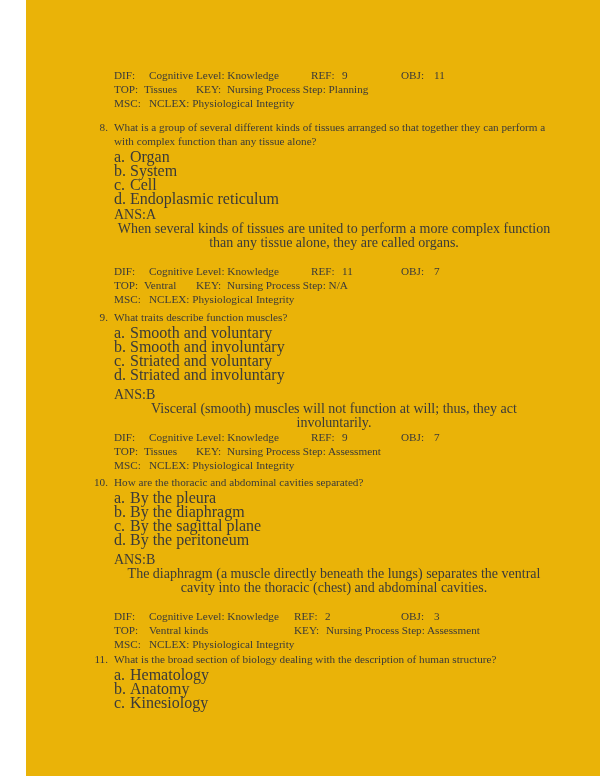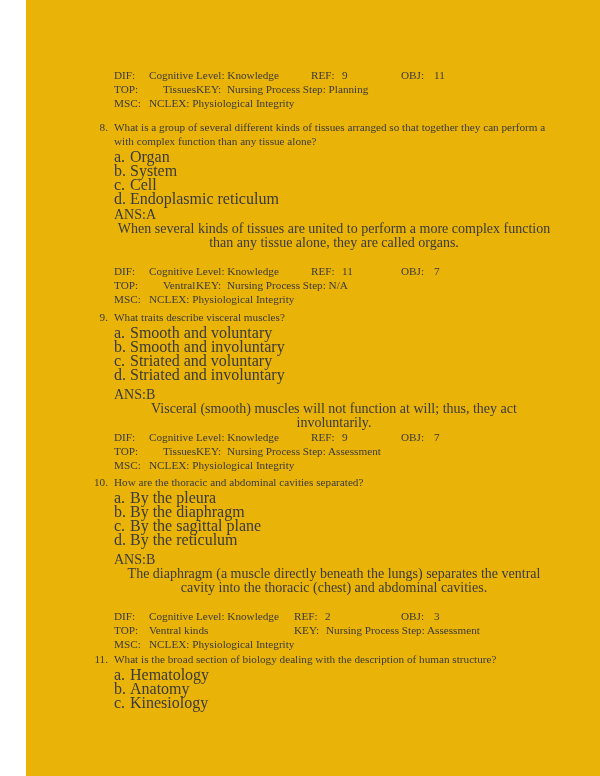--- a/index.html
+++ b/index.html
@@ -50,21 +50,21 @@
   }
   .meta .val {
     position: absolute;
   }
   .c-dif-val   { left: 35px; }
   .c-ref-lbl   { left: 197px; }
   .c-ref-val   { left: 228px; }
   .c-obj-lbl   { left: 287px; }
   .c-obj-val   { left: 320px; }
 
-  .c-top-val   { left: 49px; }
+  .c-top-val   { left: 30px; }
   .c-key-lbl   { left: 82px; }
   .c-key-val   { left: 113px; }
 
   .c-msc-val   { left: 35px; }
 
   
   .meta.alt .c-ref-lbl { left: 180px; }
   .meta.alt .c-ref-val { left: 211px; }
   .meta.alt .c-obj-lbl { left: 287px; }
   .meta.alt .c-obj-val { left: 320px; }
@@ -202,21 +202,21 @@
         <span class="val c-key-val">Nursing Process Step: N/A</span>
       </div>
       <div class="row">
         <span class="lbl">MSC:</span>
         <span class="val c-msc-val">NCLEX: Physiological Integrity</span>
       </div>
     </div>
 
     <div class="question" style="top:310px;">
       <span class="q-num">9.</span>
-      <span class="q-stem">What traits describe visceral muscles?</span>
+      <span class="q-stem">What traits describe function muscles?</span>
     </div>
     <div class="options" style="top:324px;">
       <div class="opt">
         <span class="opt-letter">a.</span>
         <span class="opt-text">Smooth and voluntary</span>
       </div>
       <div class="opt">
         <span class="opt-letter">b.</span>
         <span class="opt-text">Smooth and involuntary</span>
       </div>
@@ -269,21 +269,21 @@
       <div class="opt">
         <span class="opt-letter">b.</span>
         <span class="opt-text">By the diaphragm</span>
       </div>
       <div class="opt">
         <span class="opt-letter">c.</span>
         <span class="opt-text">By the sagittal plane</span>
       </div>
       <div class="opt">
         <span class="opt-letter">d.</span>
-        <span class="opt-text">By the reticulum</span>
+        <span class="opt-text">By the peritoneum</span>
       </div>
     </div>
     <div class="answer" style="top:553px;">
       <div class="ans-line">
         <span class="ans-lbl">ANS:</span>
         <span class="ans-val">B</span>
       </div>
       <div class="rationale">The diaphragm (a muscle directly beneath the lungs) separates the ventral cavity into the thoracic (chest) and abdominal cavities.</div>
     </div>
     <div class="meta alt" style="top:609px;">

